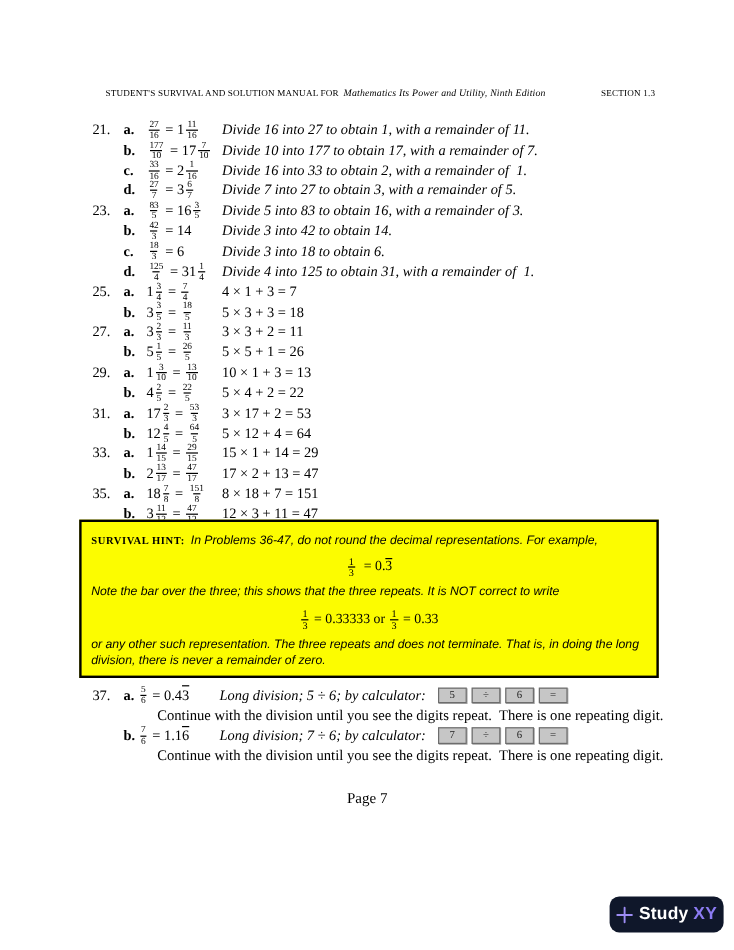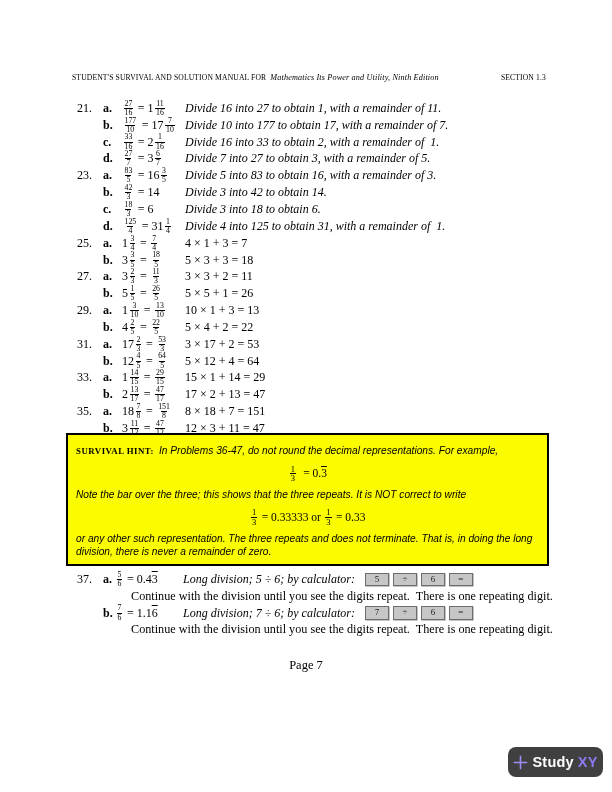--- a/index.html
+++ b/index.html
@@ -7,21 +7,21 @@
     width:612px;height:792px;position:relative;margin:0 auto;
     background:#ffffff;font-family:"Liberation Serif",serif;color:#000;
     overflow:hidden;
   }
   
   .header{
     position:absolute;top:73px;left:72px;right:66px;
     display:flex;justify-content:space-between;align-items:baseline;
     font-size:7.8px;letter-spacing:0.15px;white-space:nowrap;
   }
-  .hdr-left{display:flex;gap:4px;align-items:baseline;}
+  .hdr-left{display:flex;gap:4px;align-items:baseline;margin-left:16px;}
   .hdr-caps{font-size:7.6px;}
   .hdr-book{font-style:italic;font-size:8.2px;}
   .hdr-section{font-size:7.6px;padding-left:10px;}
   
   .solutions{position:absolute;top:100px;left:72px;right:40px;}
   .sol-row{display:flex;align-items:center;height:16.85px;font-size:12px;padding-left:5px;}
   .sr-num{width:26px;font-weight:normal;flex:none;}
   .sr-letter{width:19px;font-weight:bold;flex:none;}
   .sr-math{min-width:59px;display:inline-flex;align-items:center;flex:none;white-space:pre;padding-right:4px;}
   .sr-note{white-space:pre;font-size:12px;}
@@ -62,21 +62,21 @@
   .calc-key{
     display:inline-block;width:22px;height:11.5px;line-height:11.5px;
     text-align:center;background:#c6c6c6;border:1.2px solid #6d6d6d;
     box-shadow:0.6px 0.6px 0 #9a9a9a;margin-left:4px;
     font-size:9px;font-family:"Liberation Serif",serif;color:#222;
   }
   
   .page-number{position:absolute;top:658px;left:0;width:100%;text-align:center;font-size:12.5px;}
   .logo{
     position:absolute;left:508px;top:747px;width:95px;height:30px;
-    background:#404040;border-radius:8px;
+    background:#0f172a;border-radius:8px;
     display:flex;align-items:center;justify-content:center;gap:4px;
     font-family:"Liberation Sans",sans-serif;font-weight:bold;
   }
   .logo-study{color:#ffffff;font-size:14.5px;letter-spacing:0.2px;}
   .logo-xy{color:#8b7bf2;font-size:14.5px;letter-spacing:0.2px;}
   .logo-plus{display:flex;align-items:center;}
 </style>
 </head>
 <body>
 

